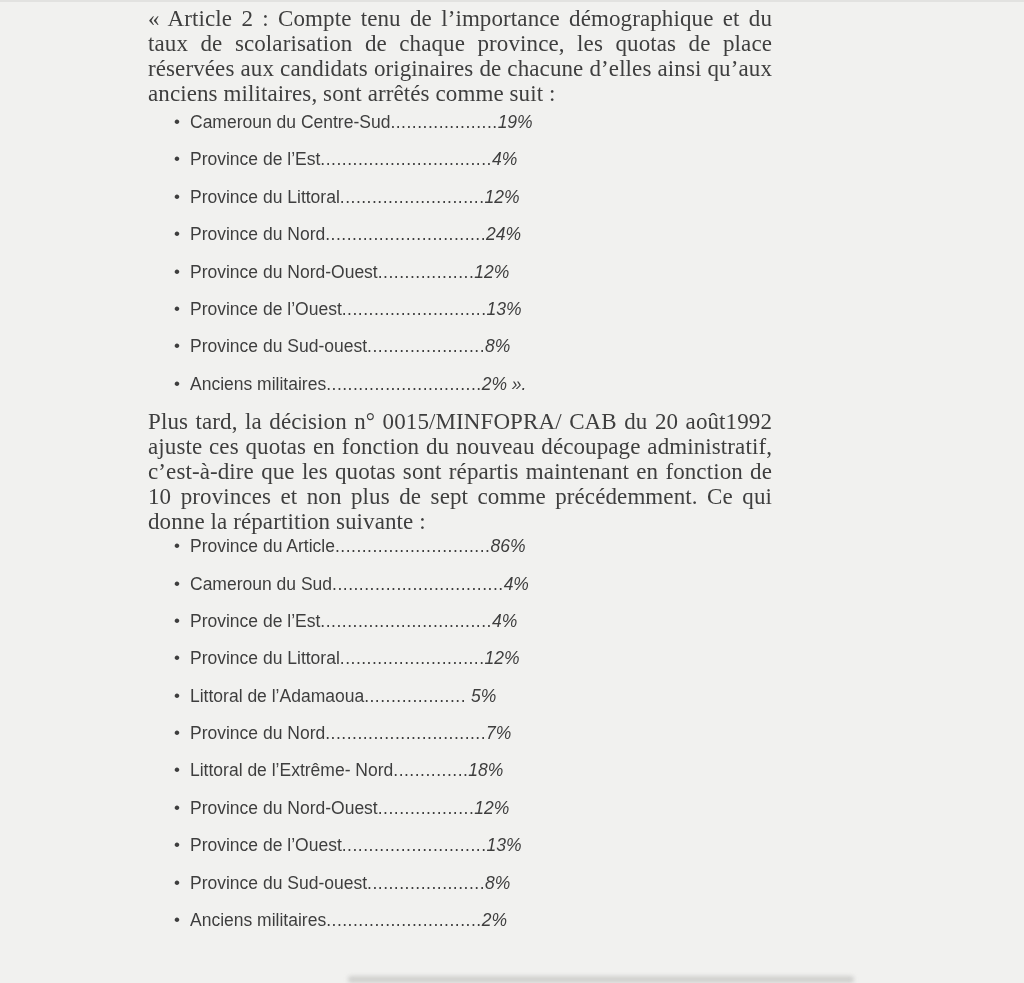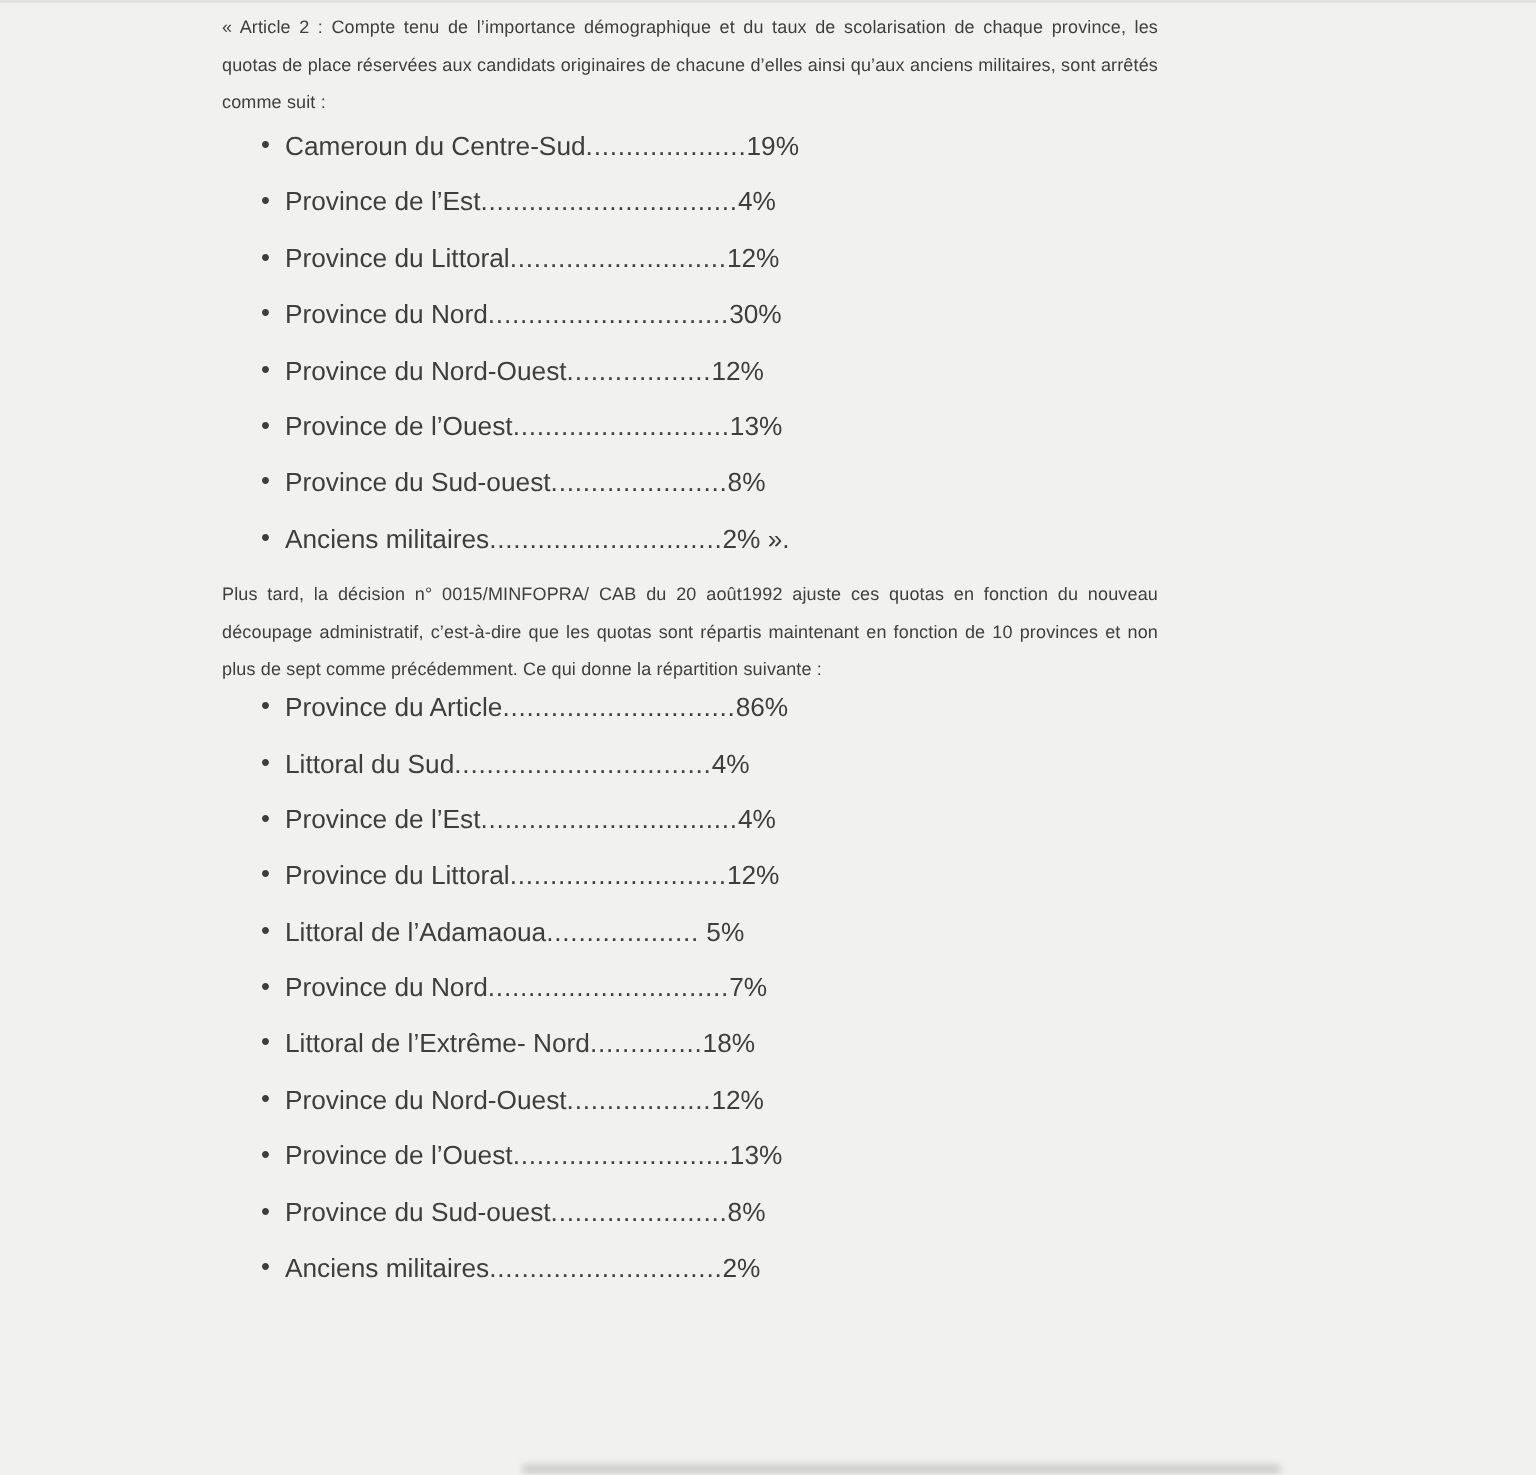--- a/index.html
+++ b/index.html
@@ -23,23 +23,24 @@
     background: rgba(0,0,0,0.06);
   }
   .page {
     position: absolute;
     top: 6px;
     left: 148px;
     width: 624px;
   }
   .para {
     margin: 0;
-    font-size: 12px;
+    font-size: 23px;
     line-height: 25px;
     letter-spacing: 0.1px;
+    font-family: Liberation Serif, serif;
   }
   .justify {
     text-align: justify;
     text-justify: inter-word;
   }
   ul.quota-list {
     list-style: none;
     margin: 4px 0 0 0;
     padding: 0;
   }
@@ -56,20 +57,21 @@
     position: absolute;
     left: 26px;
     top: -1px;
     font-size: 17px;
   }
   .dots {
     letter-spacing: 0.5px;
   }
   .value {
     white-space: pre;
+    font-style: italic;
   }
   .para.decision { margin-top: 3px; }
   .para.conclusion { margin-top: 0; }
   .smear {
     position: absolute;
     left: 348px;
     top: 976px;
     width: 506px;
     height: 7px;
     background: #b5b5b3;
@@ -93,21 +95,21 @@
 
       <li class="quota-item">
         <span class="bullet">•</span><span class="label">Province de l’Est</span><span class="dots">................................</span><span class="value">4%</span>
       </li>
 
       <li class="quota-item">
         <span class="bullet">•</span><span class="label">Province du Littoral</span><span class="dots">...........................</span><span class="value">12%</span>
       </li>
 
       <li class="quota-item">
-        <span class="bullet">•</span><span class="label">Province du Nord</span><span class="dots">..............................</span><span class="value">30%</span>
+        <span class="bullet">•</span><span class="label">Province du Nord</span><span class="dots">..............................</span><span class="value">24%</span>
       </li>
 
       <li class="quota-item">
         <span class="bullet">•</span><span class="label">Province du Nord-Ouest</span><span class="dots">..................</span><span class="value">12%</span>
       </li>
 
       <li class="quota-item">
         <span class="bullet">•</span><span class="label">Province de l’Ouest</span><span class="dots">...........................</span><span class="value">13%</span>
       </li>
 
@@ -122,21 +124,21 @@
 
   <p class="para justify decision">Plus tard, la décision n° 0015/MINFOPRA/ CAB du 20 août1992 ajuste ces quotas en fonction du nouveau découpage administratif, c’est-à-dire que les quotas sont répartis maintenant en fonction de 10 provinces et non plus de sept comme précédemment. Ce qui donne la répartition suivante :</p>
 
   <ul class="quota-list second">
 
       <li class="quota-item">
         <span class="bullet">•</span><span class="label">Province du Article</span><span class="dots">.............................</span><span class="value">86%</span>
       </li>
 
       <li class="quota-item">
-        <span class="bullet">•</span><span class="label">Littoral du Sud</span><span class="dots">................................</span><span class="value">4%</span>
+        <span class="bullet">•</span><span class="label">Cameroun du Sud</span><span class="dots">................................</span><span class="value">4%</span>
       </li>
 
       <li class="quota-item">
         <span class="bullet">•</span><span class="label">Province de l’Est</span><span class="dots">................................</span><span class="value">4%</span>
       </li>
 
       <li class="quota-item">
         <span class="bullet">•</span><span class="label">Province du Littoral</span><span class="dots">...........................</span><span class="value">12%</span>
       </li>
 

